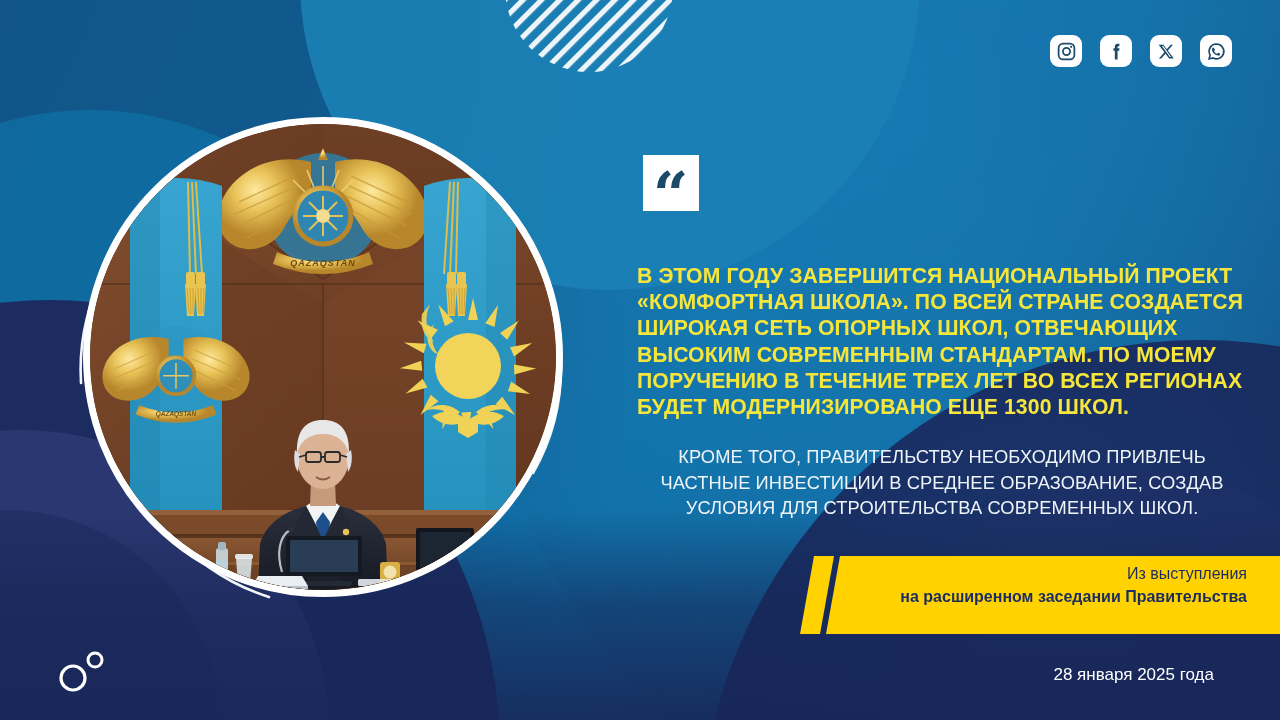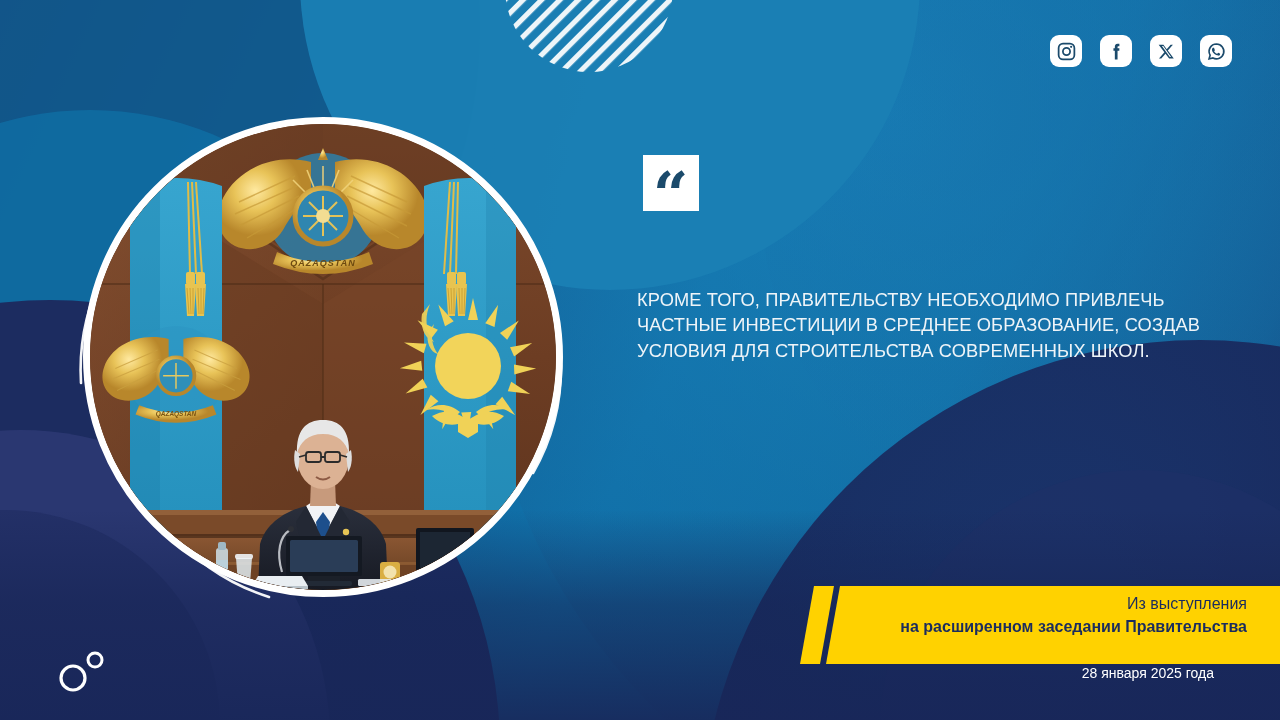--- a/index.html
+++ b/index.html
@@ -80,37 +80,37 @@
 
   
   #quote-body { position:absolute; left:637px; top:263px; width:610px; }
   #quote-main {
     color:#F6E63B; font-size:21.2px; font-weight:700; line-height:26.2px;
     letter-spacing:.1px; text-transform:uppercase; white-space:pre-line;
   }
   #quote-second {
     margin-top:24px;
     color:#eef4f8; font-size:18.3px; font-weight:400; line-height:25.4px;
-    letter-spacing:.1px; text-transform:uppercase; white-space:pre-line;
-  }
-
-  
-  #attr-banner { position:absolute; left:800px; top:586px; width:480px; height:78px; }
+    letter-spacing:.1px; text-transform:uppercase; white-space:pre-line;text-align:center;
+  }
+
+  
+  #attr-banner { position:absolute; left:800px; top:556px; width:480px; height:78px; }
   #attr-yellow { position:absolute; left:0; top:0; width:480px; height:78px; }
   #attr-text {
     position:absolute; right:33px; top:7px; text-align:right; color:#1b2c5e;
     line-height:1.0;
   }
   #attr-l1 { font-size:16px; font-weight:400; line-height:22px; }
   #attr-l2 { font-size:17.5px; font-weight:700; line-height:25px; letter-spacing:-.1px; }
   #attr-l3 { font-size:16px; font-weight:700; line-height:24px; }
 
   #attr-date {
     position:absolute; right:66px; top:665px; color:#ffffff;
-    font-size:14px; font-weight:400;
+    font-size:17px; font-weight:400;
   }
 </style>
 </head>
 <body>
 
 <div id="stage">
 
   <div class="bg-blob blob-d"></div>
   <div class="bg-blob blob-e"></div>
   <div class="bg-blob blob-a"></div>
@@ -458,20 +458,26 @@
         </svg>
       </div>
     </div>
   </div>
 
   <div id="quote-mark">
     <span>“</span>
   </div>
 
   <div id="quote-body">
+    <div id="quote-main">В ЭТОМ ГОДУ ЗАВЕРШИТСЯ НАЦИОНАЛЬНЫЙ ПРОЕКТ
+«КОМФОРТНАЯ ШКОЛА». ПО ВСЕЙ СТРАНЕ СОЗДАЕТСЯ
+ШИРОКАЯ СЕТЬ ОПОРНЫХ ШКОЛ, ОТВЕЧАЮЩИХ
+ВЫСОКИМ СОВРЕМЕННЫМ СТАНДАРТАМ. ПО МОЕМУ
+ПОРУЧЕНИЮ В ТЕЧЕНИЕ ТРЕХ ЛЕТ ВО ВСЕХ РЕГИОНАХ
+БУДЕТ МОДЕРНИЗИРОВАНО ЕЩЕ 1300 ШКОЛ.</div>
     <div id="quote-second">КРОМЕ ТОГО, ПРАВИТЕЛЬСТВУ НЕОБХОДИМО ПРИВЛЕЧЬ
 ЧАСТНЫЕ ИНВЕСТИЦИИ В СРЕДНЕЕ ОБРАЗОВАНИЕ, СОЗДАВ
 УСЛОВИЯ ДЛЯ СТРОИТЕЛЬСТВА СОВРЕМЕННЫХ ШКОЛ.</div>
   </div>
 
   <div id="attr-banner">
     <svg id="attr-yellow" viewBox="0 0 480 78" preserveAspectRatio="none">
       <polygon points="14,0 34,0 20,78 0,78" fill="#FFD200"></polygon>
       <polygon points="40,0 480,0 480,78 26,78" fill="#FFD200"></polygon>
     </svg>

